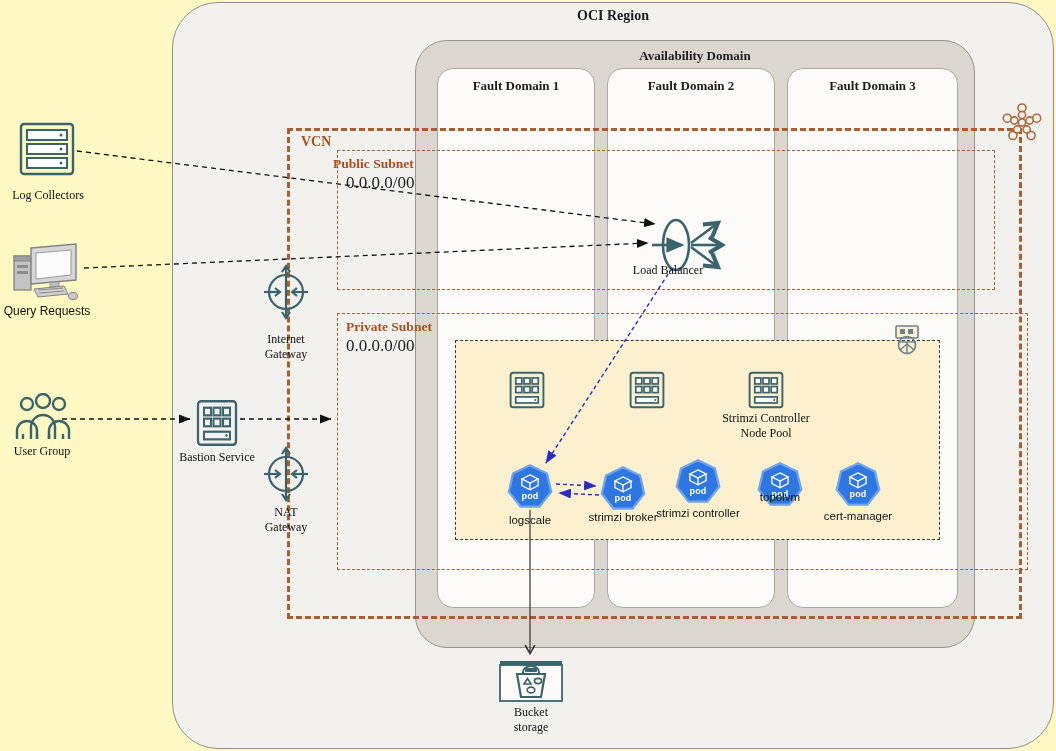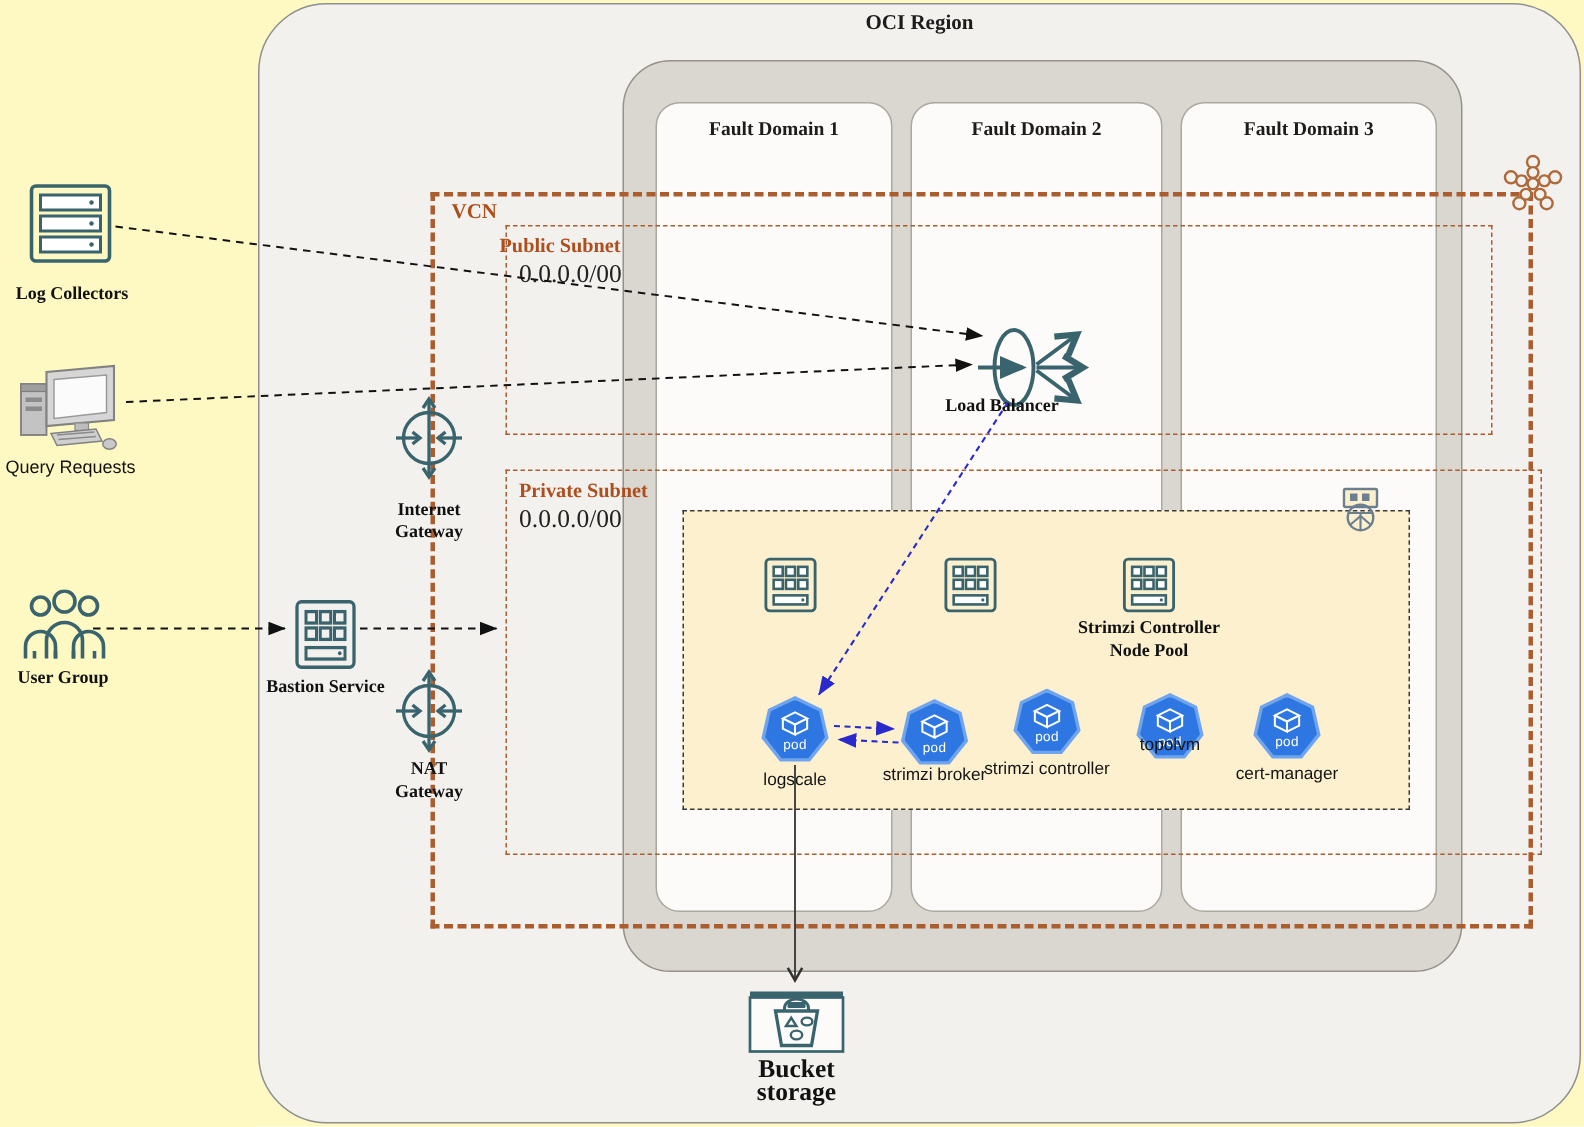--- a/index.html
+++ b/index.html
@@ -1,21 +1,21 @@
 <!DOCTYPE html>
 <html><head>
 <meta charset="utf-8">
 <style>
   * { margin:0; padding:0; box-sizing:border-box; }
   body { background:#fff; }
   .canvas { position:relative; width:1056px; height:751px; background:#fef9c3; overflow:hidden;
             font-family:"Liberation Serif", serif;padding-left:44px; }
   .abs { position:absolute; }
   .serif-bold { font-family:"Liberation Serif", serif; font-weight:bold; color:#1c1c1c; }
-  .serif { font-family:"Liberation Serif", serif; color:#111;font-weight:bold; }
+  .serif { font-family:"Liberation Serif", serif; color:#111; }
   .sans { font-family:"Liberation Sans", sans-serif; color:#111; }
   .center { text-align:center; }
 
   .region { left:172px; top:2px; width:882px; height:747px; background:#F2F1EE;
             border:1px solid #8F8F8F; border-radius:46px; z-index:1; }
   .region-title { left:172px; top:8px; width:882px; font-size:14px; z-index:2; }
 
   .ad { left:415px; top:40px; width:560px; height:608px; background:#DAD7D0;
         border:1px solid #96928A; border-radius:32px; z-index:2; }
   .ad-title { left:415px; top:48px; width:560px; font-size:13px; z-index:3; }
@@ -42,35 +42,36 @@
   .icon { z-index:8; }
   .lbl { z-index:9; font-size:12px; line-height:15px; }
   .lbl-sm { font-size:11.5px; line-height:15px; }
 
   .pod { width:46px; height:46px; z-index:9;
          clip-path:polygon(50% 0%, 89.1% 18.8%, 98.7% 61.1%, 71.7% 95.1%, 28.3% 95.1%, 1.3% 61.1%, 10.9% 18.8%);
          background:#6FA4EE; display:flex; align-items:center; justify-content:center; }
   .pod-inner { width:41px; height:41px;
          clip-path:polygon(50% 0%, 89.1% 18.8%, 98.7% 61.1%, 71.7% 95.1%, 28.3% 95.1%, 1.3% 61.1%, 10.9% 18.8%);
          background:#2E77E2; display:flex; flex-direction:column; align-items:center; justify-content:center; }
-  .pod-badge { color:#fff; font-family:"Liberation Sans", sans-serif; font-size:9px; font-weight:normal;
+  .pod-badge { color:#fff; font-family:"Liberation Sans", sans-serif; font-size:9px; font-weight:bold;
                margin-top:-1px; letter-spacing:0.2px; }
   .pod-label { font-family:"Liberation Sans", sans-serif; font-size:11.5px; color:#141414; z-index:9; }
 
   .overlay { left:0; top:0; z-index:40; pointer-events:none; }
 </style>
 </head>
 <body>
 
 <div class="canvas">
 
   <div class="abs region"></div>
   <div class="abs region-title serif-bold center">OCI Region</div>
 
   <div class="abs ad"></div>
+  <div class="abs ad-title serif-bold center">Availability Domain</div>
 
   <div class="abs fd" style="left:437px;width:158px;"></div>
   <div class="abs fd" style="left:607px;width:168px;"></div>
   <div class="abs fd" style="left:787px;width:171px;"></div>
   <div class="abs fd-title serif-bold center" style="left:437px;width:158px;">Fault Domain 1</div>
   <div class="abs fd-title serif-bold center" style="left:607px;width:168px;">Fault Domain 2</div>
   <div class="abs fd-title serif-bold center" style="left:787px;width:171px;">Fault Domain 3</div>
 
   <div class="abs vcn"></div>
   <div class="abs vcn-label">VCN</div>
@@ -333,21 +334,21 @@
   <svg class="abs icon" style="left:498px;top:659px;" width="66" height="44" viewBox="0 0 66 44">
     <rect x="2" y="2" width="62" height="4" fill="#3A646D"></rect>
     <rect x="2" y="6" width="62" height="36" fill="#FCFBF9" stroke="#3A646D" stroke-width="1.8"></rect>
     <path d="M25,15 v-2 a8,6 0 0 1 16,0 v2" fill="none" stroke="#3A646D" stroke-width="2"></path>
     <rect x="27" y="9" width="12" height="4" rx="1" fill="#3A646D"></rect>
     <path d="M19,15 h28 l-4,23 h-20 Z" fill="none" stroke="#3A646D" stroke-width="2.2"></path>
     <path d="M26,25 l3.5,-5.5 3.5,5.5 Z" fill="none" stroke="#3A646D" stroke-width="1.6"></path>
     <ellipse cx="40" cy="22" rx="3.6" ry="2.6" fill="none" stroke="#3A646D" stroke-width="1.6"></ellipse>
     <ellipse cx="33" cy="31" rx="3.8" ry="2.9" fill="none" stroke="#3A646D" stroke-width="1.6"></ellipse>
   </svg>
-  <div class="abs lbl serif center" style="left:501px;top:705px;width:60px;font-size:17px;line-height:15px;">Bucket storage</div>
+  <div class="abs lbl serif center" style="left:501px;top:705px;width:60px;font-size:12px;line-height:15px;">Bucket storage</div>
 
   <svg class="abs overlay" width="1056" height="751" viewBox="0 0 1056 751">
     <defs>
       <marker id="ab" markerWidth="10" markerHeight="8" refX="8.5" refY="3.5" orient="auto">
         <path d="M0,0 L9,3.5 L0,7 Z" fill="#111"></path>
       </marker>
       <marker id="au" markerWidth="10" markerHeight="8" refX="8.5" refY="3.5" orient="auto">
         <path d="M0,0 L9,3.5 L0,7 Z" fill="#2A2ACC"></path>
       </marker>
       <marker id="av" markerWidth="11" markerHeight="11" refX="7.5" refY="5" orient="auto">

